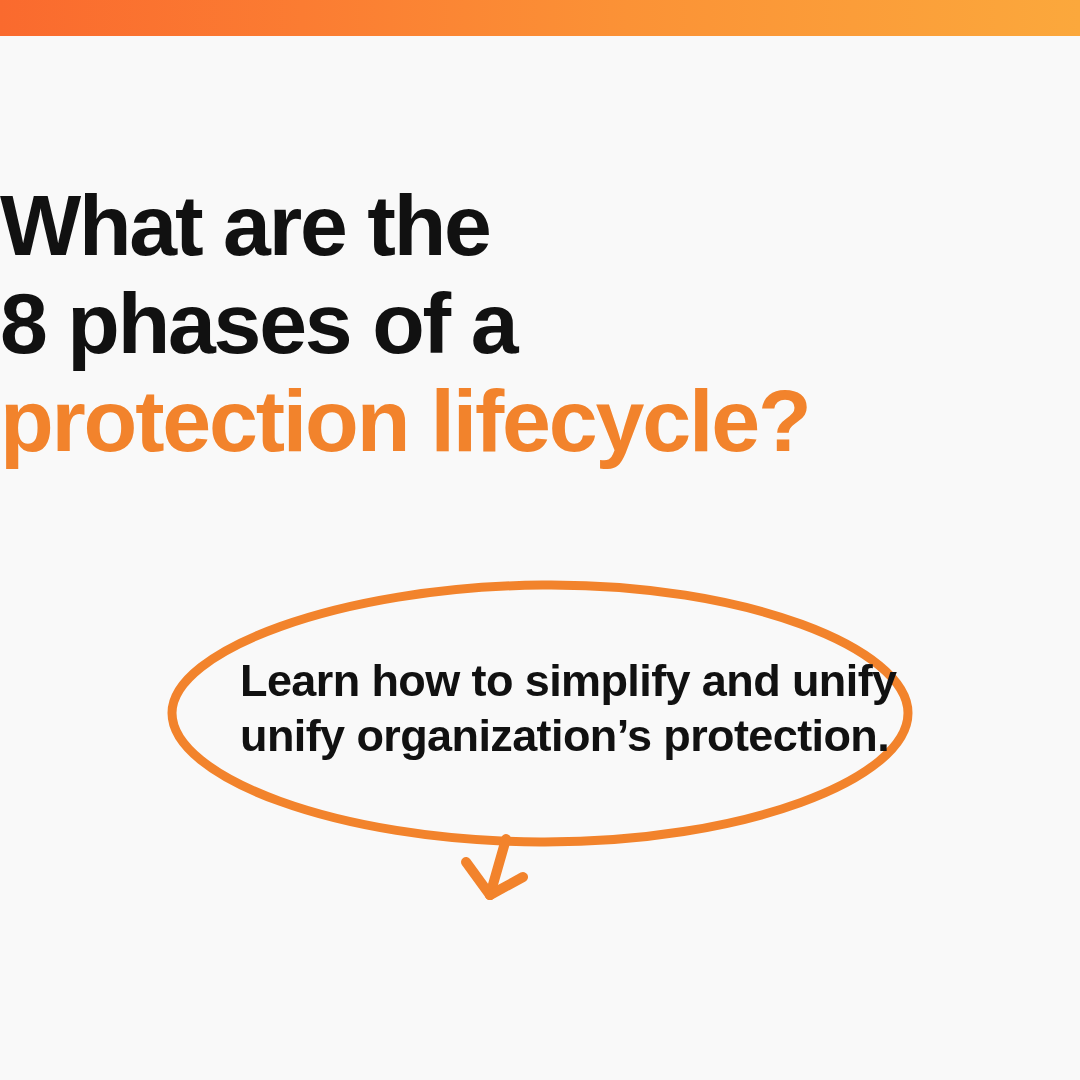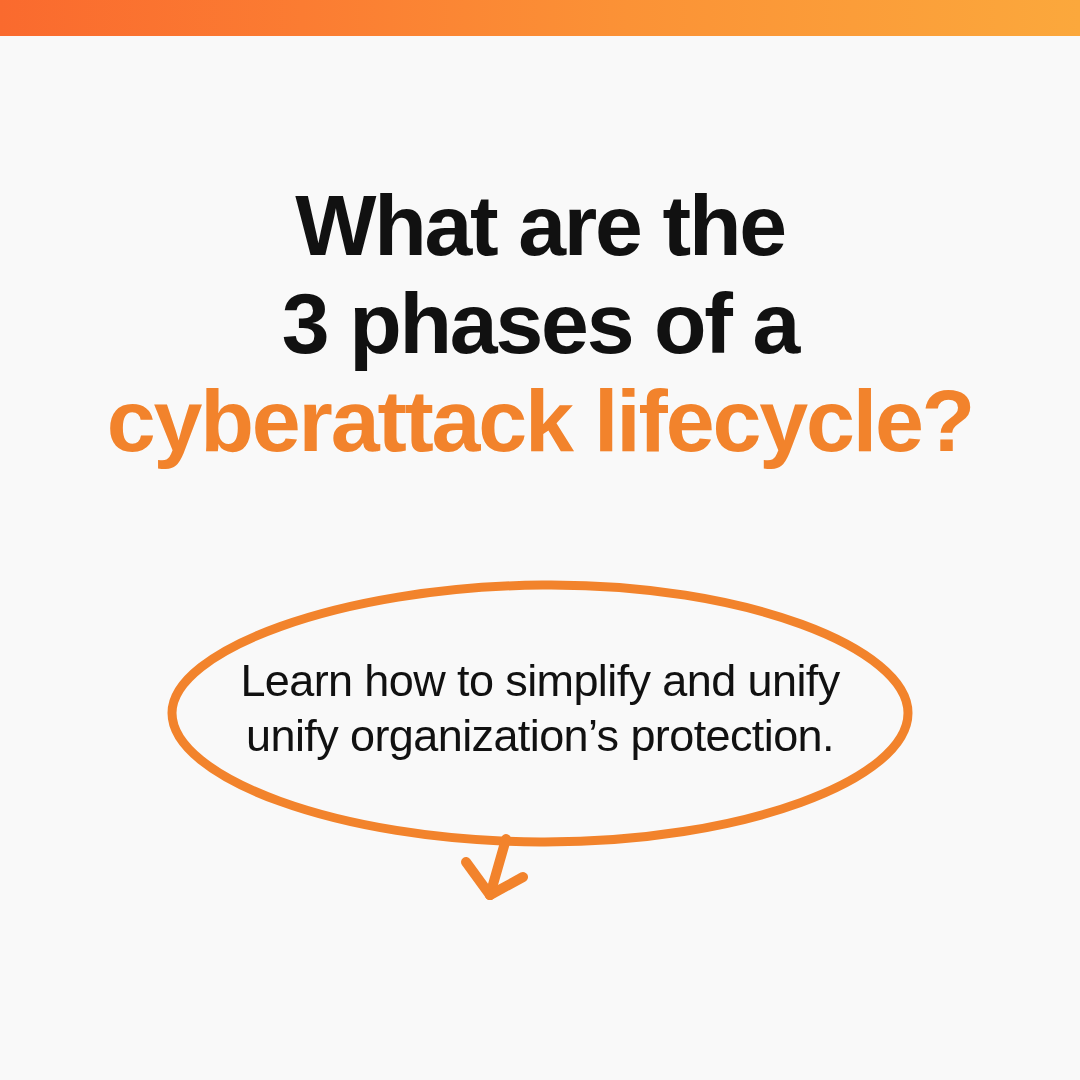--- a/index.html
+++ b/index.html
@@ -32,21 +32,21 @@
     height: 36px;
     background: linear-gradient(90deg, #FA6A2E 0%, #FB7C32 28%, #FB9236 58%, #FBA83C 100%);
   }
 
   
   #headline {
     position: absolute;
     left: 0;
     top: 176px;
     width: 1080px;
-    text-align: center;
+    text-align: left;
     line-height: 98px;
     letter-spacing: -2.2px;
   }
   .headline-line {
     display: block;
     font-size: 86px;
     font-weight: 700;
     font-stretch: condensed;
     white-space: nowrap;
   }
@@ -70,38 +70,38 @@
     overflow: visible;
   }
   #bubble-text {
     position: absolute;
     left: 90px;
     top: 88px;
     width: 600px;
     text-align: center;
     color: #111111;
     font-size: 45px;
-    font-weight: 400;
+    font-weight: 700;
     font-stretch: condensed;
     line-height: 55px;
     letter-spacing: -0.6px;
   }
   .bubble-line { display: block; white-space: nowrap; }
 </style>
 </head>
 <body>
 
 <div id="card">
 
   <div id="top-bar"></div>
 
   <div id="headline">
     <span class="headline-line dark">What are the</span>
-    <span class="headline-line dark">3 phases of a</span>
-    <span class="headline-line accent">cyberattack lifecycle?</span>
+    <span class="headline-line dark">8 phases of a</span>
+    <span class="headline-line accent">protection lifecycle?</span>
   </div>
 
   <div id="bubble">
     <svg id="bubble-svg" viewBox="0 0 780 360">
 
       <path d="M 22 148
                C 22 86, 188 22, 392 20
                C 596 18, 758 84, 758 148
                C 758 214, 594 278, 390 277
                C 186 276, 22 212, 22 148 Z" fill="none" stroke="#F2832C" stroke-width="9" stroke-linecap="round" stroke-linejoin="round"></path>

